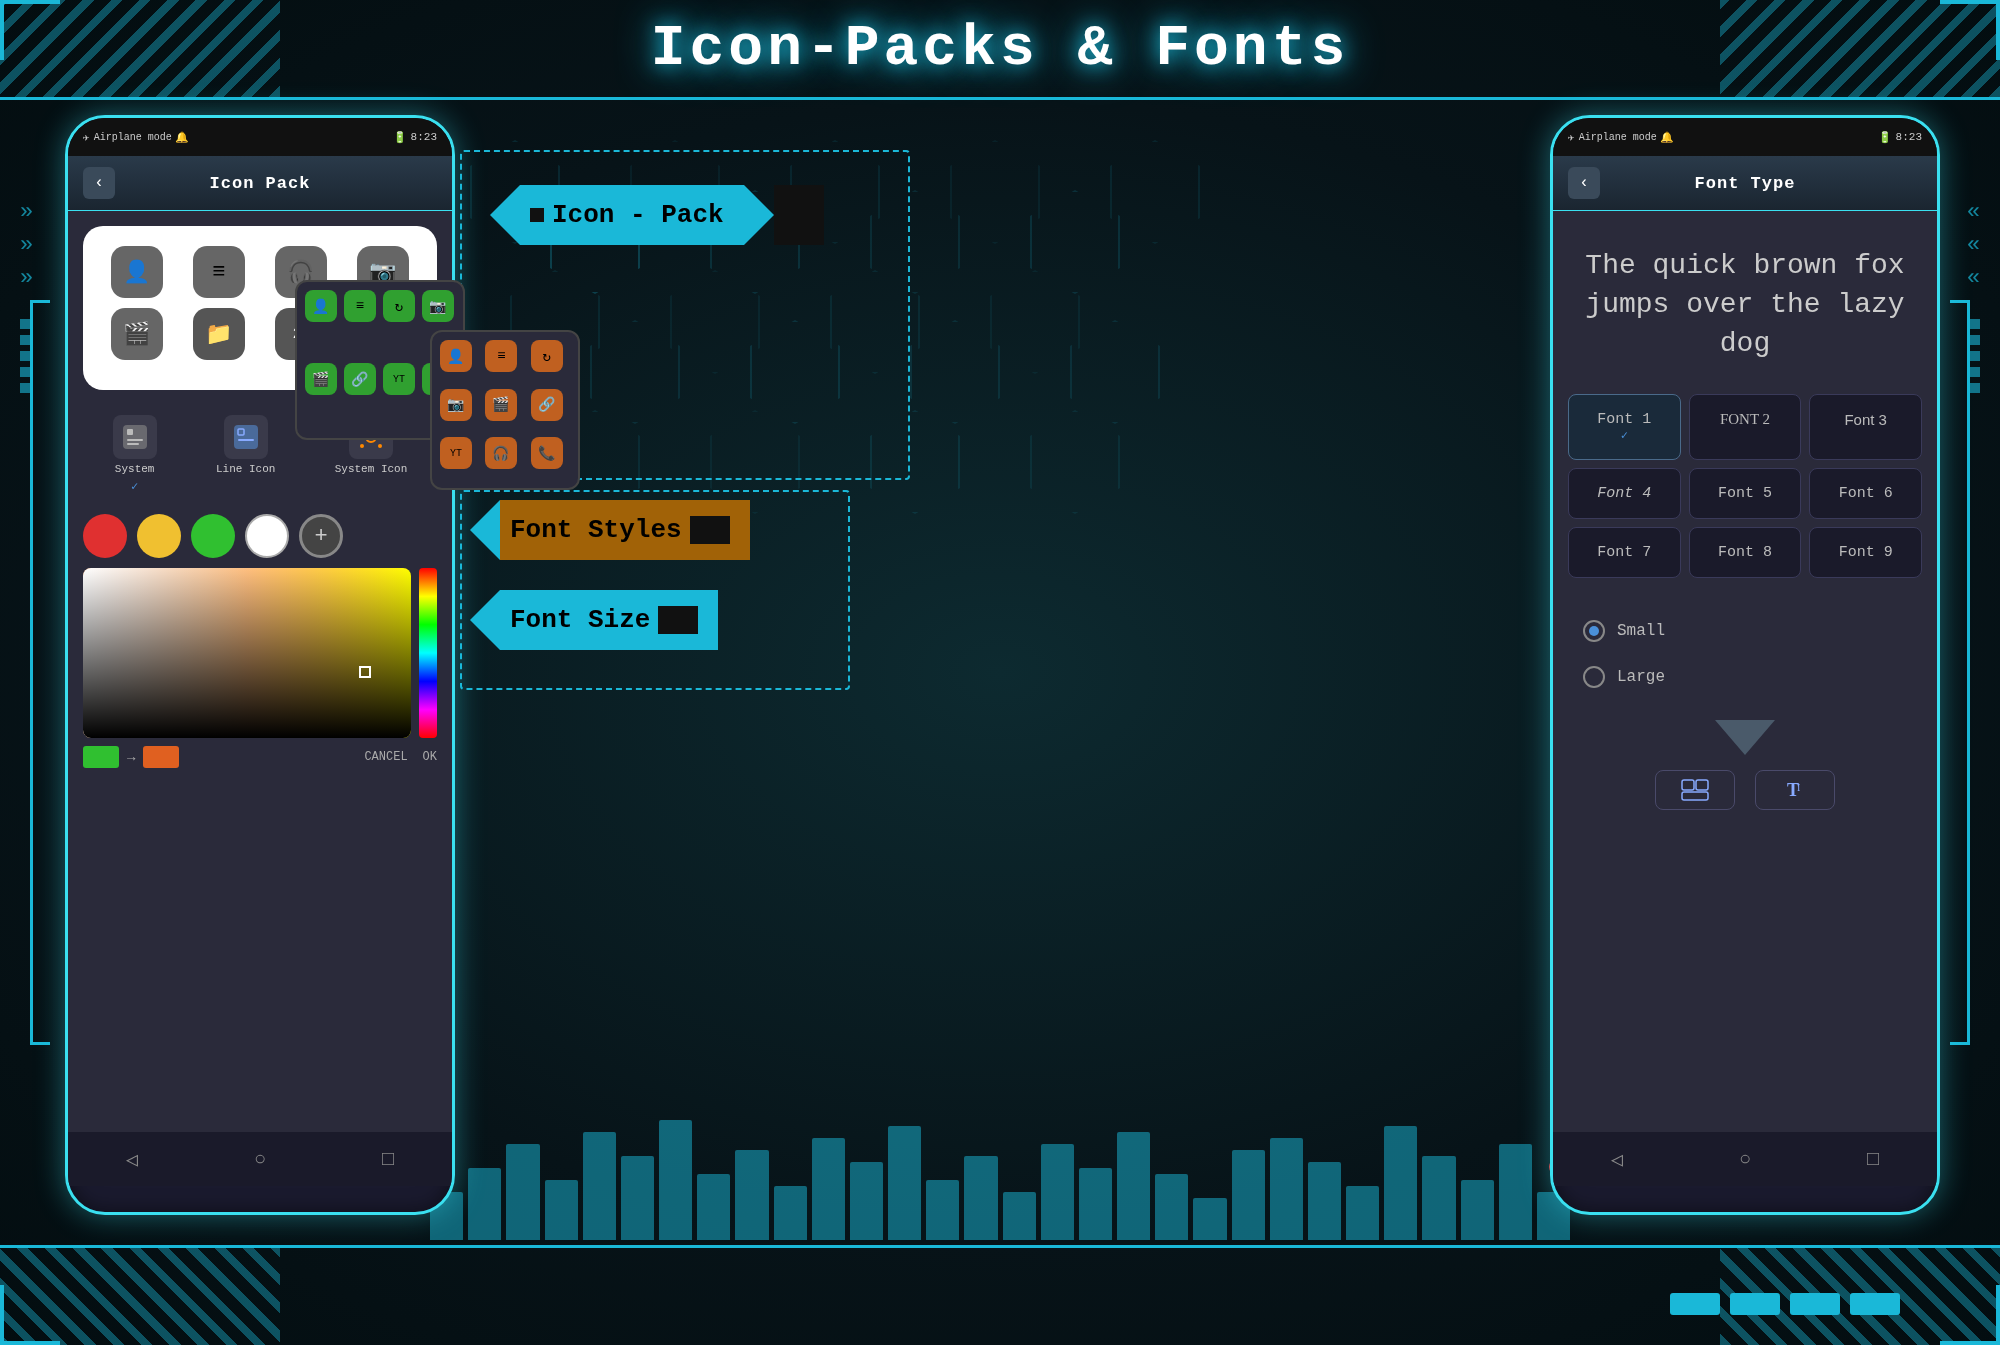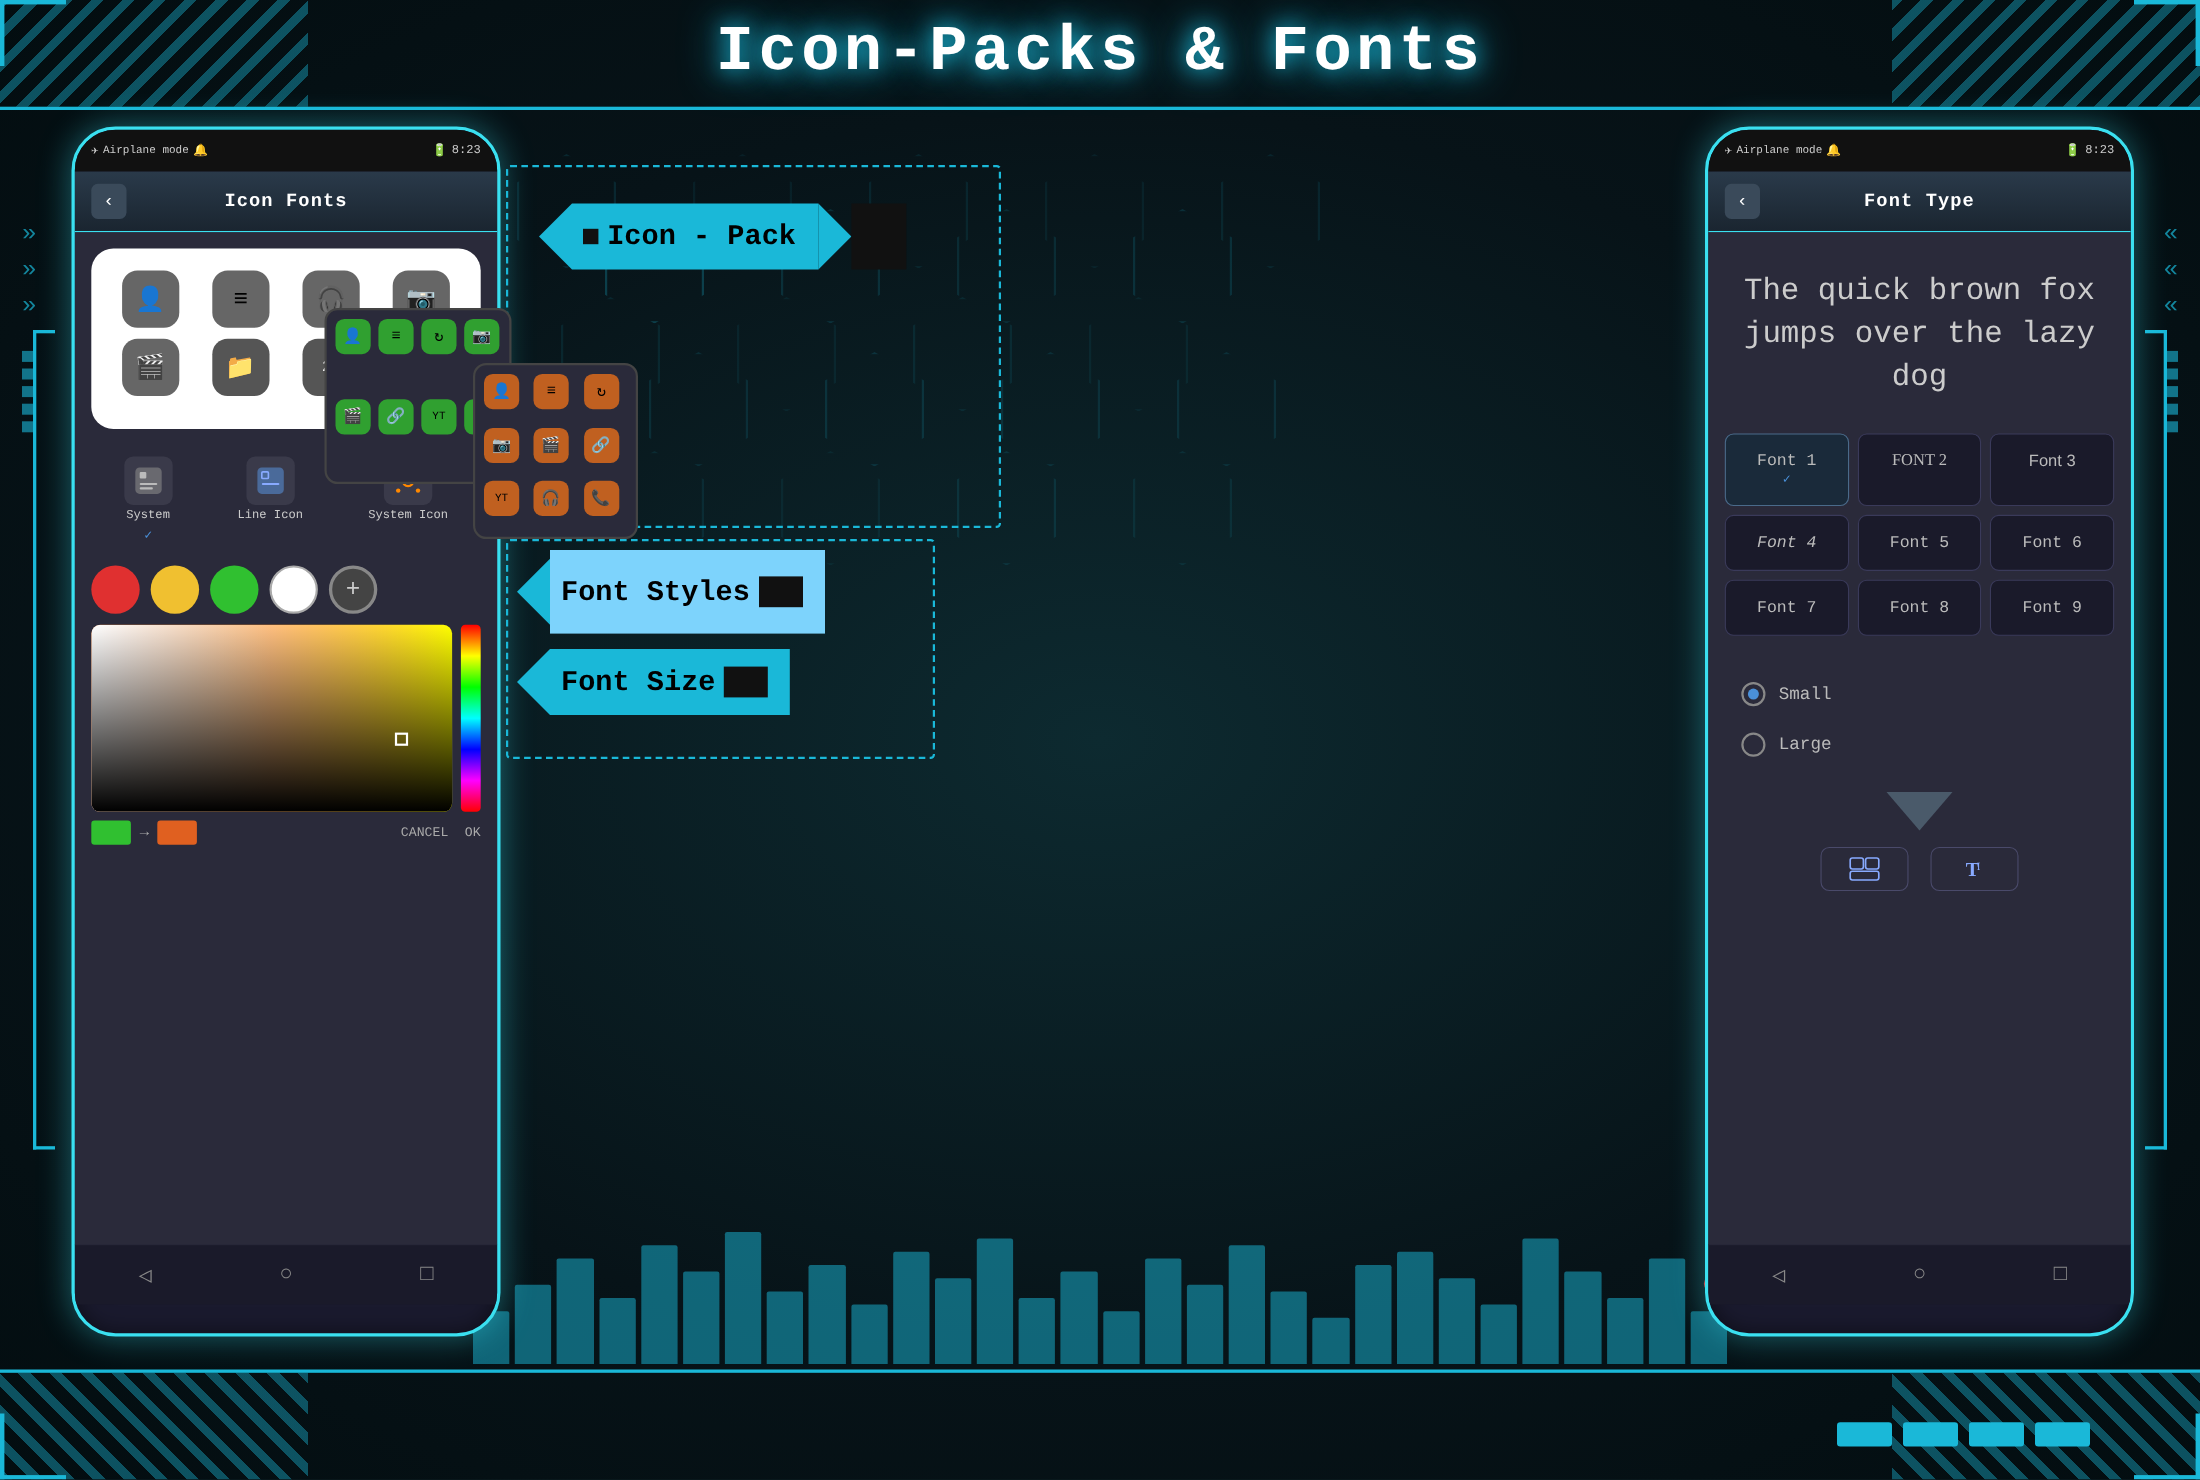--- a/index.html
+++ b/index.html
@@ -675,21 +675,21 @@
     <div class="status-right">
       <span>🔋</span>
       <span>8:23</span>
     </div>
   </div>
 
   <div class="phone-header">
     <div class="back-btn">
       <span>‹</span>
     </div>
-    <span class="header-title">Icon Fonts</span>
+    <span class="header-title">Icon Pack</span>
   </div>
 
   <div class="icon-pack-content">
 
     <div class="icon-card">
       <div class="icon-grid">
         <div class="icon-item">
           <div class="icon-circle" style="background:#666">👤</div>
         </div>
         <div class="icon-item">
@@ -900,21 +900,21 @@
   <div style="background:#1ab8d8;height:60px;display:flex;align-items:center;padding:0 20px 0 10px;">
     <span style="font-size:10px;margin-right:8px;background:#111;width:14px;height:14px;display:inline-block;"></span>
     <span style="font-size:26px;font-weight:bold;color:black;font-family:'Courier New',monospace;">Icon - Pack</span>
   </div>
   <div style="width:0;height:0;border-top:30px solid transparent;border-bottom:30px solid transparent;border-left:30px solid #1ab8d8;"></div>
   <div style="width:50px;height:60px;background:#111;"></div>
 </div>
 
 <div style="position:absolute; left:470px; top:500px; z-index:25; display:flex; align-items:center;">
   <div style="width:0;height:0;border-top:30px solid transparent;border-bottom:30px solid transparent;border-right:30px solid #1ab8d8;"></div>
-  <div style="background:#7dd3fc;height:76px;display:flex;align-items:center;padding:0 20px 0 10px;">
+  <div style="background:#a16207;height:60px;display:flex;align-items:center;padding:0 20px 0 10px;">
     <span style="font-size:26px;font-weight:bold;color:black;font-family:'Courier New',monospace;">Font Styles</span>
     <span style="font-size:10px;margin-left:8px;background:#111;width:40px;height:28px;display:inline-block;"></span>
   </div>
 </div>
 
 <div style="position:absolute; left:470px; top:590px; z-index:25; display:flex; align-items:center;">
   <div style="width:0;height:0;border-top:30px solid transparent;border-bottom:30px solid transparent;border-right:30px solid #1ab8d8;"></div>
   <div style="background:#1ab8d8;height:60px;display:flex;align-items:center;padding:0 20px 0 10px;">
     <span style="font-size:26px;font-weight:bold;color:black;font-family:'Courier New',monospace;">Font Size</span>
     <span style="font-size:10px;margin-left:8px;background:#111;width:40px;height:28px;display:inline-block;"></span>

